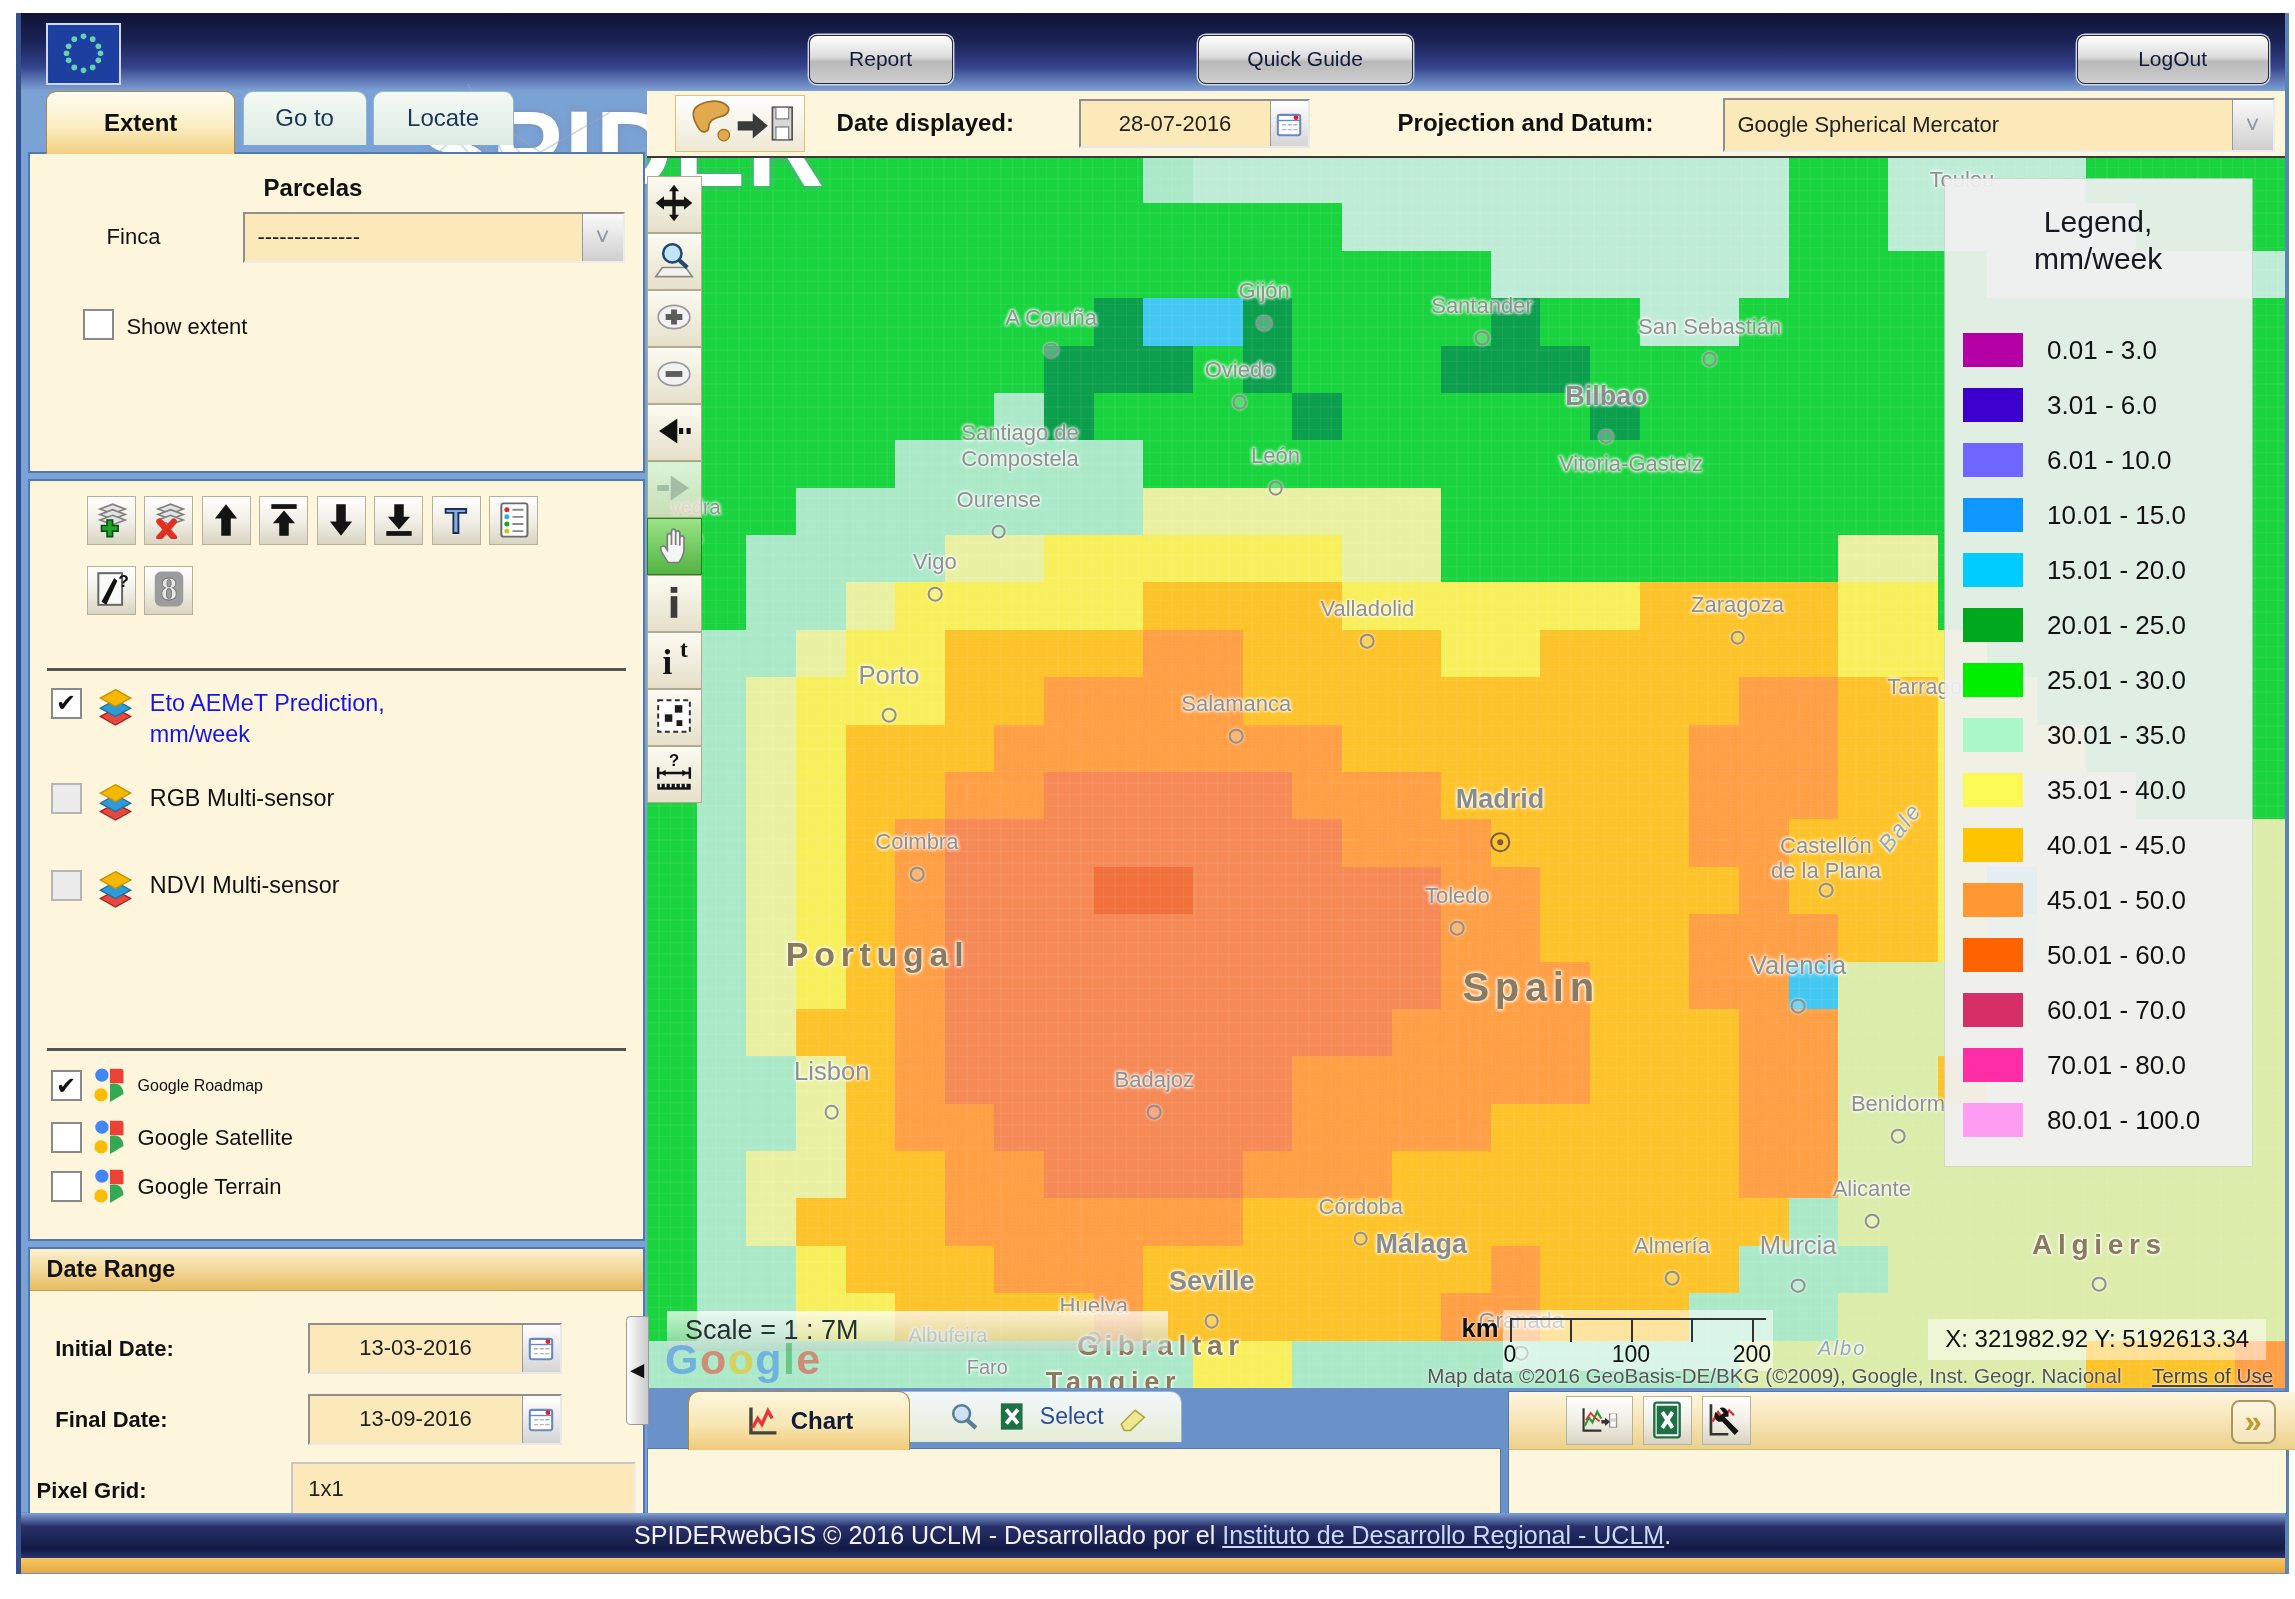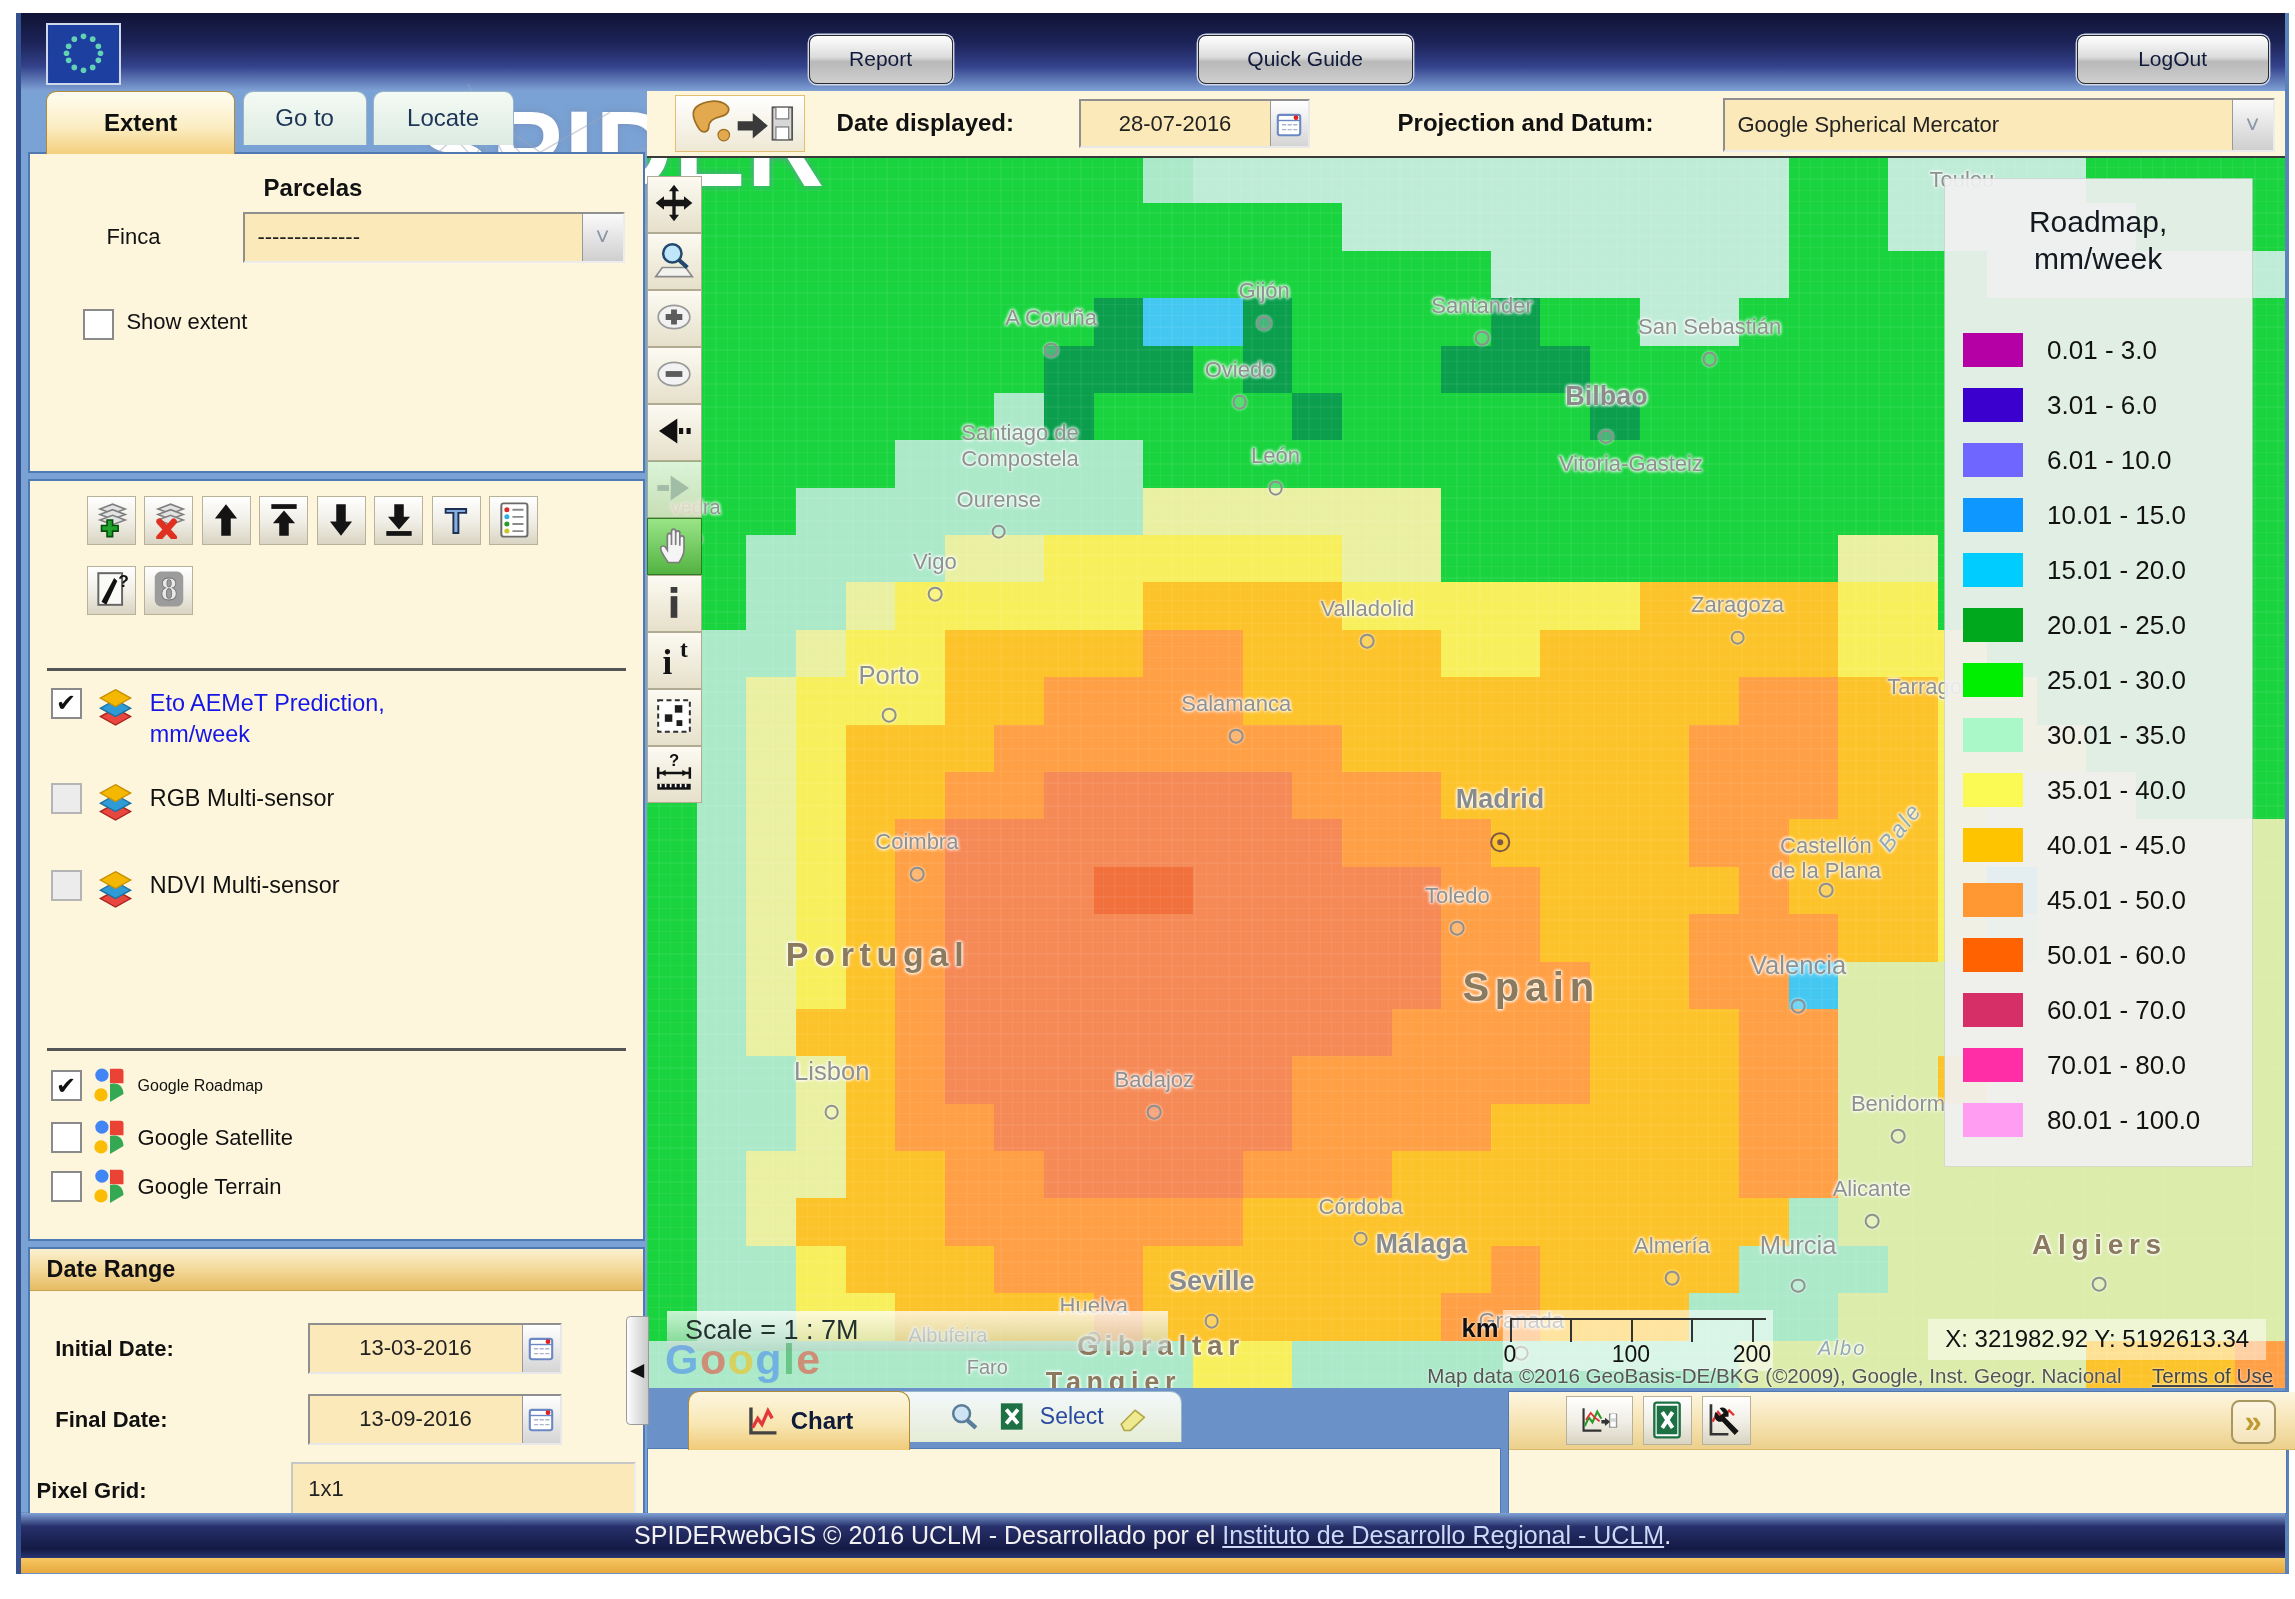--- a/index.html
+++ b/index.html
@@ -119,21 +119,21 @@
     <div class="tab idle" style="left:222px; width:122px; height:53px;">Go to</div>
     <div class="tab idle" style="left:352px; width:139px; height:53px;">Locate</div>
 
     <div class="panel" style="top:61px; height:317px; z-index:2;">
       <div class="abs" style="left:234px; top:20px; font-size:24px; font-weight:bold; color:#111;">Parcelas</div>
       <div class="abs" style="left:77px; top:70px; font-size:22px; color:#111;">Finca</div>
       <div class="selbox" style="left:213px; top:58px; width:378px; height:47px;">
         <span class="val">--------------</span>
         <span class="chevbox">˅</span>
       </div>
-      <div class="abs" style="left:21px; top:155px; display:flex; align-items:flex-start; gap:12.8px;padding-left:32px;">
+      <div class="abs" style="left:21px; top:155px; display:flex; align-items:flex-end; gap:12.8px;padding-left:32px;">
         <span class="ck"></span>
         <span style="font-size:22px; color:#111;">Show extent</span>
       </div>
     </div>
 
     <div class="panel" style="top:388px; height:758px;">
       <div id="ltb1" class="abs" style="left:57px; top:15.6px; display:flex; gap:8.5px;">
           <div class="tool-btn">
             <span><svg viewBox="0 0 48 48">
                 <g fill="#e3e3e3" stroke="#808080" stroke-width="2">
@@ -751,21 +751,21 @@
               <path d="M5 17v14M43 17v14M5 24h38" stroke="#111" stroke-width="3"></path>
               <path d="M8 24l6-4v8zM40 24l-6-4v8z" fill="#111"></path>
               <rect x="4" y="37" width="40" height="7" fill="#111"></rect>
               <path d="M8 37v4M14 37v4M20 37v4M26 37v4M32 37v4M38 37v4" stroke="#fff" stroke-width="2"></path>
             </svg></span>
         </div>
       </div>
 
     <div id="legend">
       <div class="ttl" style="margin-top:24px;">
-        <div>Roadmap,</div>
+        <div>Legend,</div>
         <div>mm/week</div>
       </div>
       <div id="legend-entries" style="margin-top:45px;">
           <div class="lg-row">
             <span class="lg-sw" style="background:#b500a5"></span>
             <span class="lg-tx">0.01 - 3.0</span>
           </div>
           <div class="lg-row">
             <span class="lg-sw" style="background:#3c00ce"></span>
             <span class="lg-tx">3.01 - 6.0</span>

